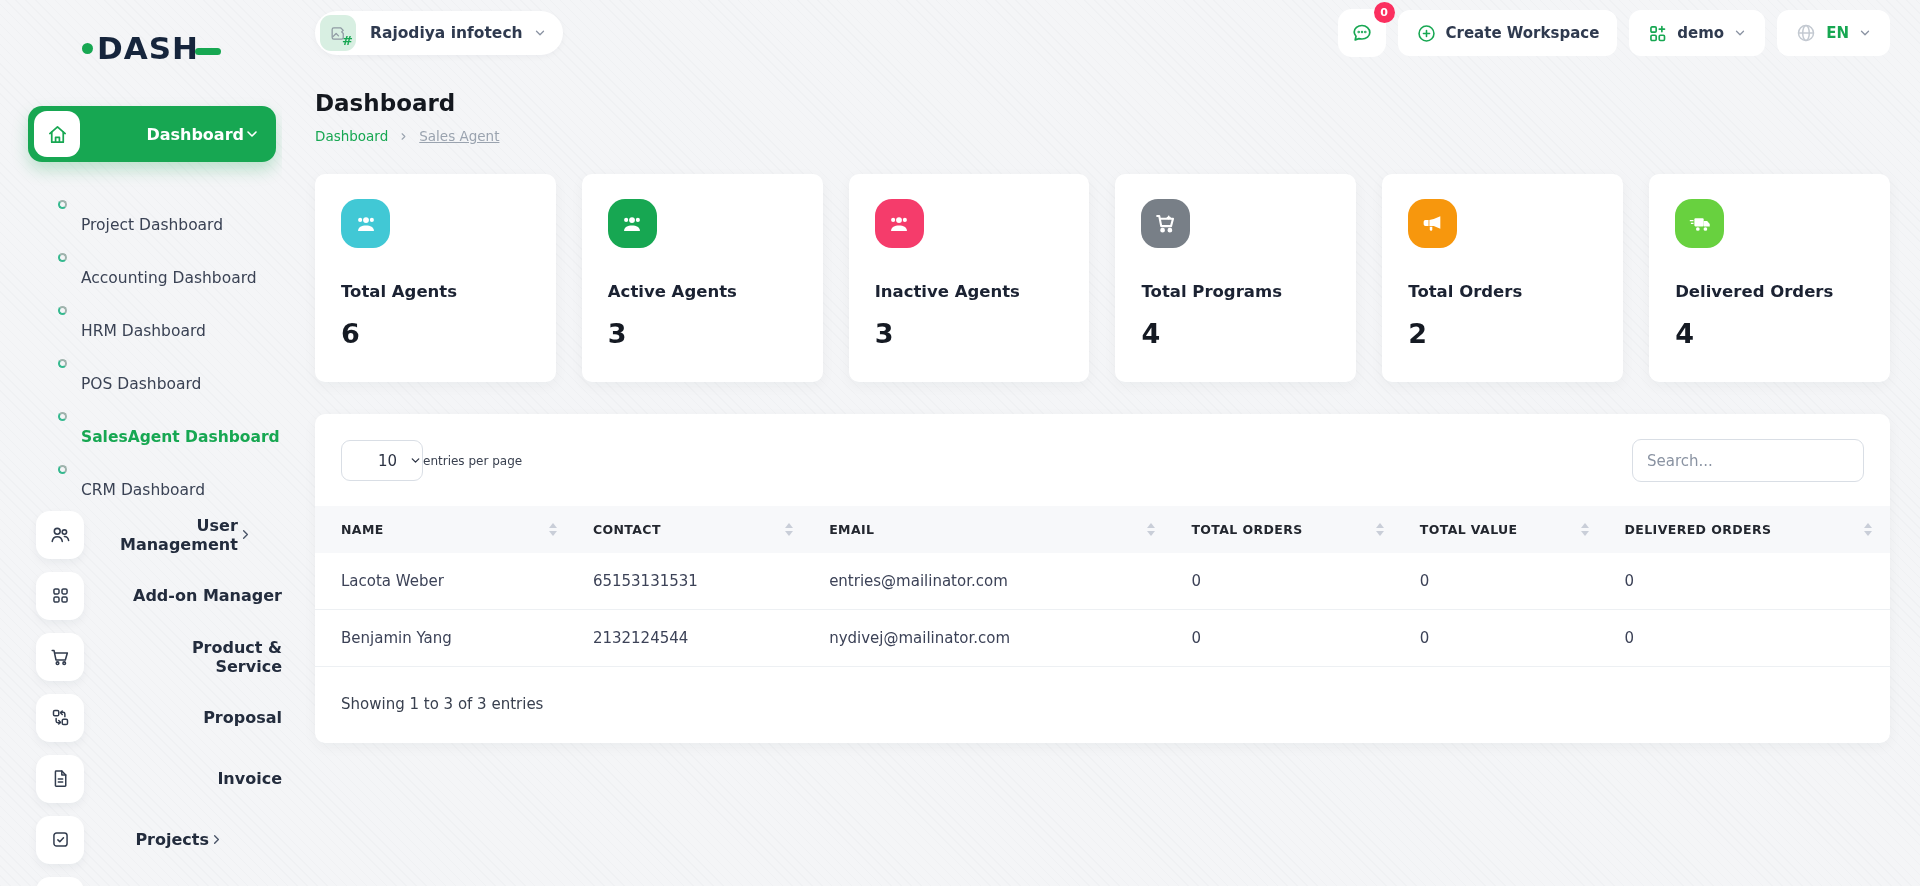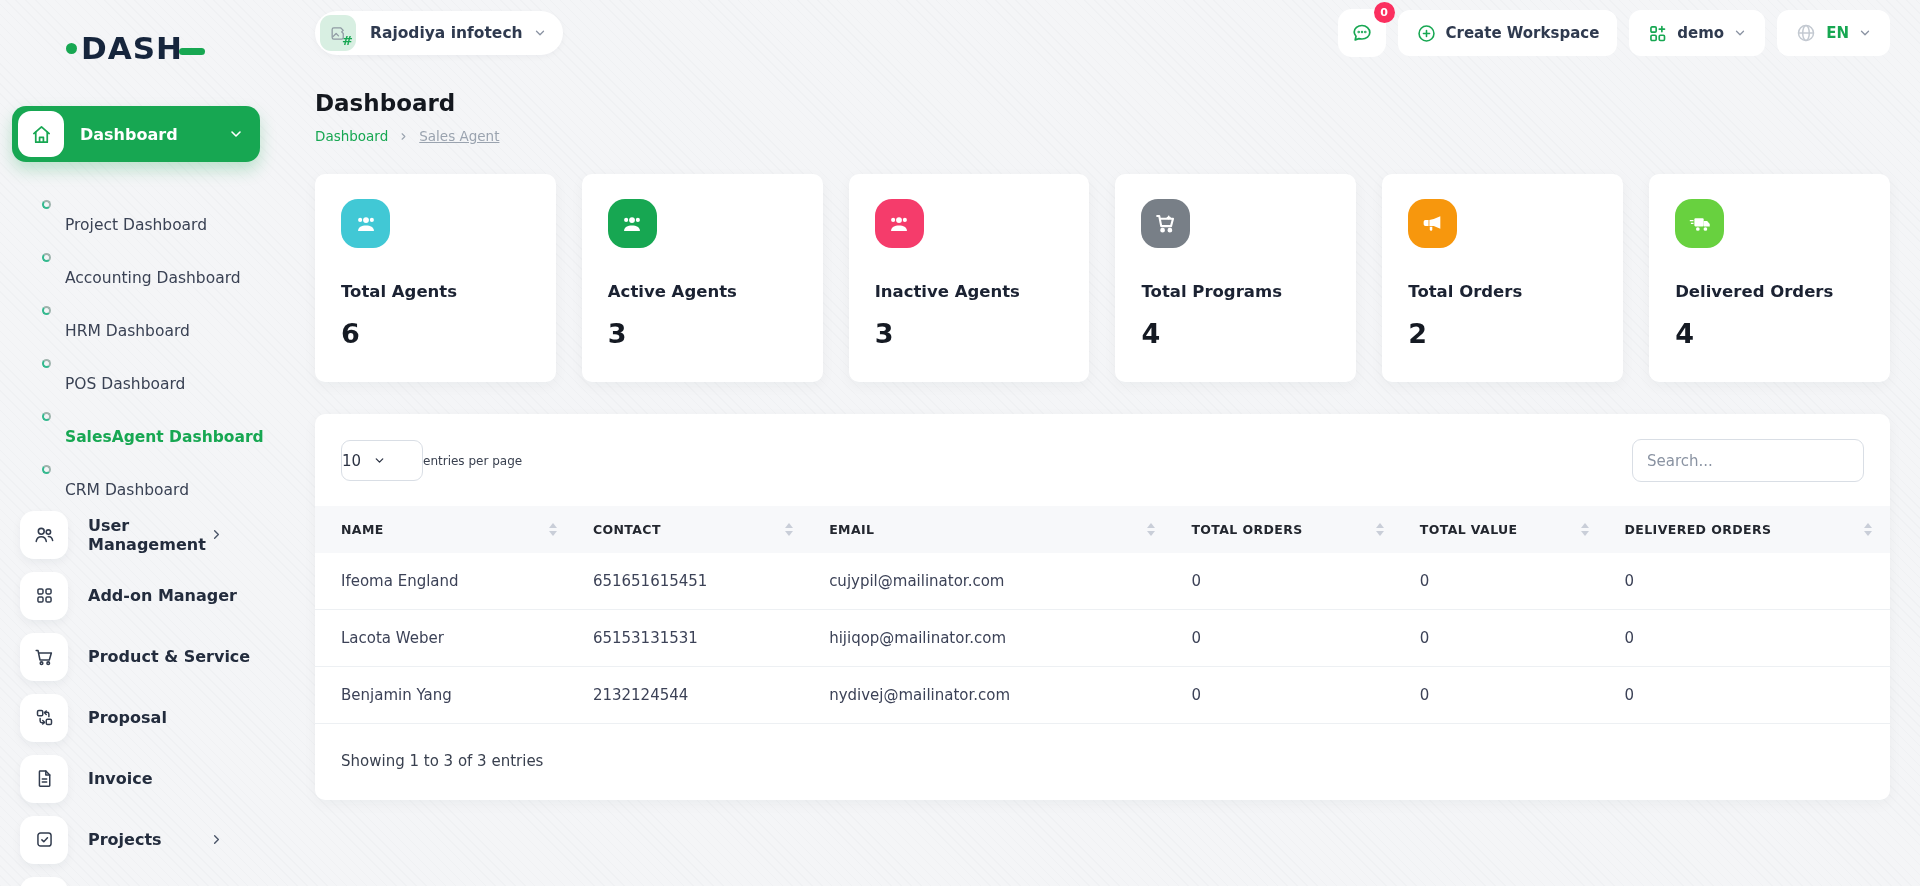--- a/index.html
+++ b/index.html
@@ -6,21 +6,21 @@
   html,body { width:1920px; height:886px; overflow:hidden; }
   body {
     font-family:"DejaVu Sans","Liberation Sans",sans-serif;
     background:#f4f5f7;
     background-image:repeating-linear-gradient(45deg, rgba(120,130,140,0.035) 0 1px, transparent 1px 7px);
     color:#2c3344;
   }
   .app { display:flex; width:1920px; height:886px; }
 
   
-  .sidebar { width:282px; flex:0 0 282px; padding:0 0 0 12px; overflow:hidden; }
+  .sidebar { width:282px; flex:0 0 282px; padding:0 0 0 28px; overflow:hidden;text-align:right; }
   .logo { display:flex; align-items:center; margin:28px 0 0 54px; height:40px; }
   .logo-dot { width:11px; height:11px; border-radius:50%; background:#17a752; margin-right:4px; }
   .logo-text { font-size:31px; font-weight:900; letter-spacing:1px; color:#16253c; }
   .logo-bar { width:26px; height:7px; border-radius:4px; background:#17a752; margin-left:-4px; margin-top:6px; }
 
   .nav { margin-top:38px; }
   .nav-active {
     width:248px; height:56px; background:#17a752; border-radius:14px;
     display:flex; align-items:center; padding:0 16px 0 6px;
     box-shadow:0 8px 16px rgba(23,167,82,0.25); margin-bottom:16px;
@@ -37,21 +37,21 @@
   .subnav .txt { margin-left:14px; font-size:15.5px; color:#3a4254;margin-top:40px; }
   .subnav li.active .txt { color:#17a752; font-weight:700; }
 
   .mainnav { list-style:none; margin-top:8px; }
   .mainnav li { display:flex; align-items:center; height:61px; cursor:pointer; }
   .mainnav .icon-box {
     width:48px; height:48px; background:#fff; border-radius:14px; flex:0 0 48px;
     display:flex; align-items:center; justify-content:center;
     box-shadow:0 4px 10px rgba(25,35,55,0.05); margin-left:8px;
   }
-  .mainnav .txt { margin-left:20px; font-size:16px; font-weight:600; color:#232c3d; flex:1; }
+  .mainnav .txt { margin-left:36px; font-size:16px; font-weight:600; color:#232c3d; flex:1; }
   .mainnav .chev { margin-right:58px; display:flex; }
 
   
   .main { flex:1; padding:0 30px 0 33px; overflow:hidden; }
 
   .topbar { display:flex; align-items:center; margin-top:10px; height:46px; }
   .ws-pill { background:#fff; border-radius:22px; height:44px; display:flex; align-items:center; padding:0 16px 0 5px; box-shadow:0 2px 6px rgba(25,35,55,0.04); cursor:pointer; }
   .ws-avatar { width:36px; height:36px; border-radius:11px; background:#d8efe2; display:flex; align-items:center; justify-content:center; position:relative; }
   .ws-avatar .hash { position:absolute; right:3px; bottom:3px; color:#17a752; font-weight:700; font-size:13px; }
   .ws-name { margin:0 10px 0 14px; font-size:15.5px; font-weight:600; color:#2f3a4f; }
@@ -69,21 +69,21 @@
   
   .cards { display:grid; grid-template-columns:repeat(6,1fr); gap:26px; margin-top:30px; }
   .card { background:#fff; border-radius:10px; height:208px; padding:25px 26px; box-shadow:0 4px 14px rgba(25,35,55,0.045); }
   .squircle { width:49px; height:49px; border-radius:17px; display:flex; align-items:center; justify-content:center; }
   .card .lbl { margin-top:34px; font-size:16.5px; font-weight:600; color:#1b2232; }
   .card .val { margin-top:17px; font-size:27px; font-weight:700; color:#151a23; }
 
   
   .table-card { background:#fff; border-radius:10px; margin-top:32px; box-shadow:0 4px 14px rgba(25,35,55,0.045); padding-bottom:30px; }
   .table-controls { display:flex; align-items:center; padding:25px 26px 0 26px; }
-  .pagesize { width:82px; height:41px; border:1px solid #d9dee5; border-radius:9px; display:flex; align-items:center; justify-content:flex-start; gap:12px; font-size:15px; color:#2c3344; cursor:pointer; background:#fff; }
+  .pagesize { width:82px; height:41px; border:1px solid #d9dee5; border-radius:9px; display:flex; align-items:center; justify-content:flex-end; gap:12px; font-size:15px; color:#2c3344; cursor:pointer; background:#fff; }
   .pagesize-lbl { font-size:12px; color:#39404f; }
   .search { margin-left:auto; width:232px; height:43px; border:1px solid #d9dee5; border-radius:9px; padding:0 14px; font-size:15px; color:#2c3344; background:#fff; font-family:inherit; }
   .search::placeholder { color:#8a93a2; }
 
   table { width:100%; border-collapse:collapse; margin-top:24px; }
   thead tr { background:#f7f8fa; }
   th { text-align:right; font-size:12.5px; font-weight:700; letter-spacing:.4px; color:#23272f; padding:16px 18px; text-transform:uppercase; cursor:pointer; }
   th .th-inner { display:flex; align-items:center; justify-content:space-between; }
   .sort { display:flex; flex-direction:column; gap:3px; margin-left:10px; }
   .sort .up { width:0; height:0; border-left:4px solid transparent; border-right:4px solid transparent; border-bottom:5px solid #c9ced8; }
@@ -458,31 +458,23 @@
                   <span class="sort">
                     <span class="up"></span>
                     <span class="dn"></span>
                   </span>
                 </div>
               </th>
           </tr>
         </thead>
         <tbody>
           <tr>
-            <td>Ifeoma England</td>
-            <td>651651615451</td>
-            <td>cujypil@mailinator.com</td>
-            <td>0</td>
-            <td>0</td>
-            <td>0</td>
-          </tr>
-          <tr>
             <td>Lacota Weber</td>
             <td>65153131531</td>
-            <td>hijiqop@mailinator.com</td>
+            <td>entries@mailinator.com</td>
             <td>0</td>
             <td>0</td>
             <td>0</td>
           </tr>
           <tr>
             <td>Benjamin Yang</td>
             <td>2132124544</td>
             <td>nydivej@mailinator.com</td>
             <td>0</td>
             <td>0</td>

